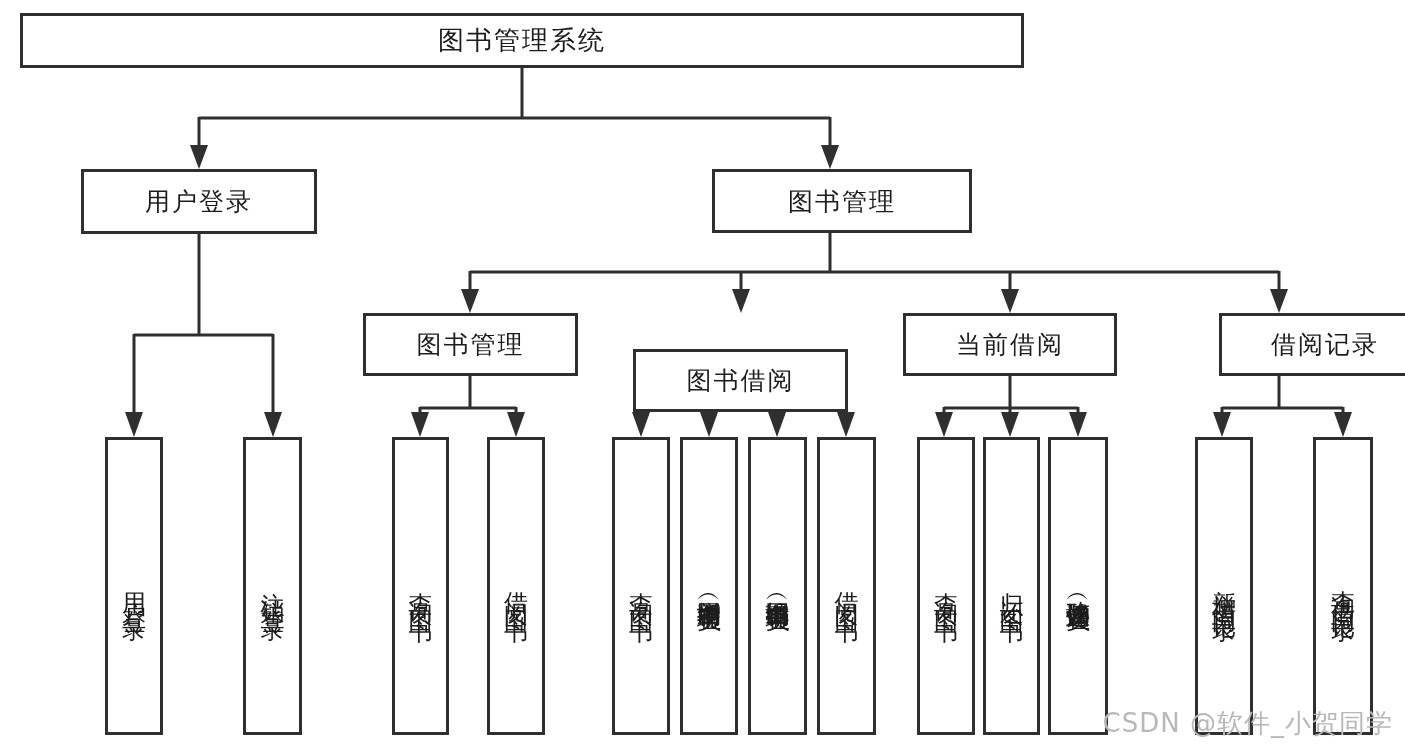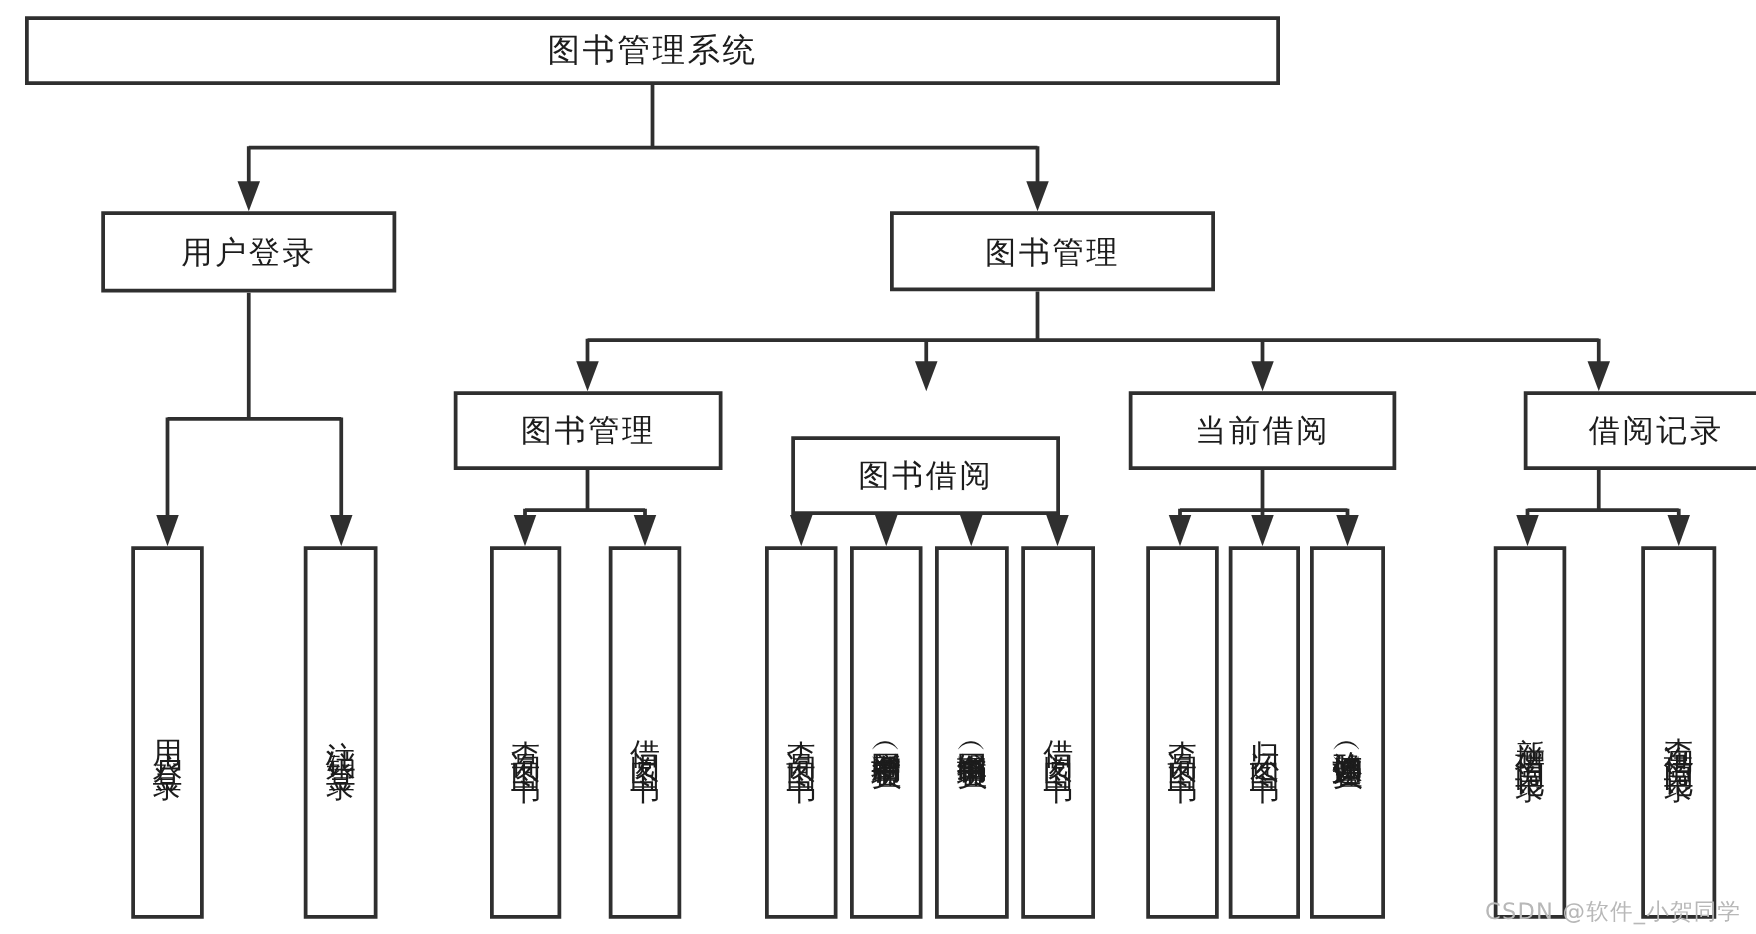--- a/index.html
+++ b/index.html
@@ -45,21 +45,21 @@
     font-size: 24px;
     line-height: 1;
   }
   .t4  { letter-spacing: 9px; text-indent: 9px; }
   .t6  { letter-spacing: 6px; text-indent: 6px; }
   .t10 { letter-spacing: 1px; }
   .watermark {
     position: absolute;
     right: 12px;
     bottom: 6px;
-    font-size: 18px;
+    font-size: 26px;
     color: #b8b8b8;
     letter-spacing: 1px;
     white-space: nowrap;
   }
 </style>
 </head>
 <body>
 
 <div class="canvas">
 

